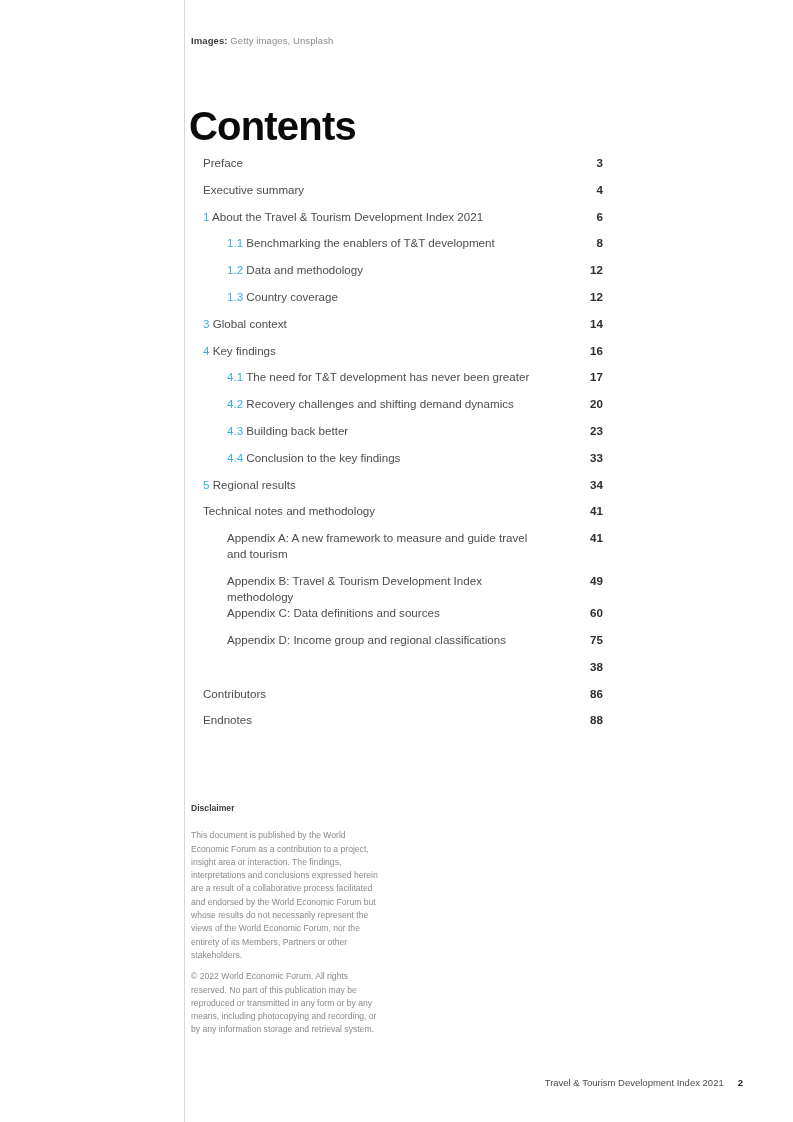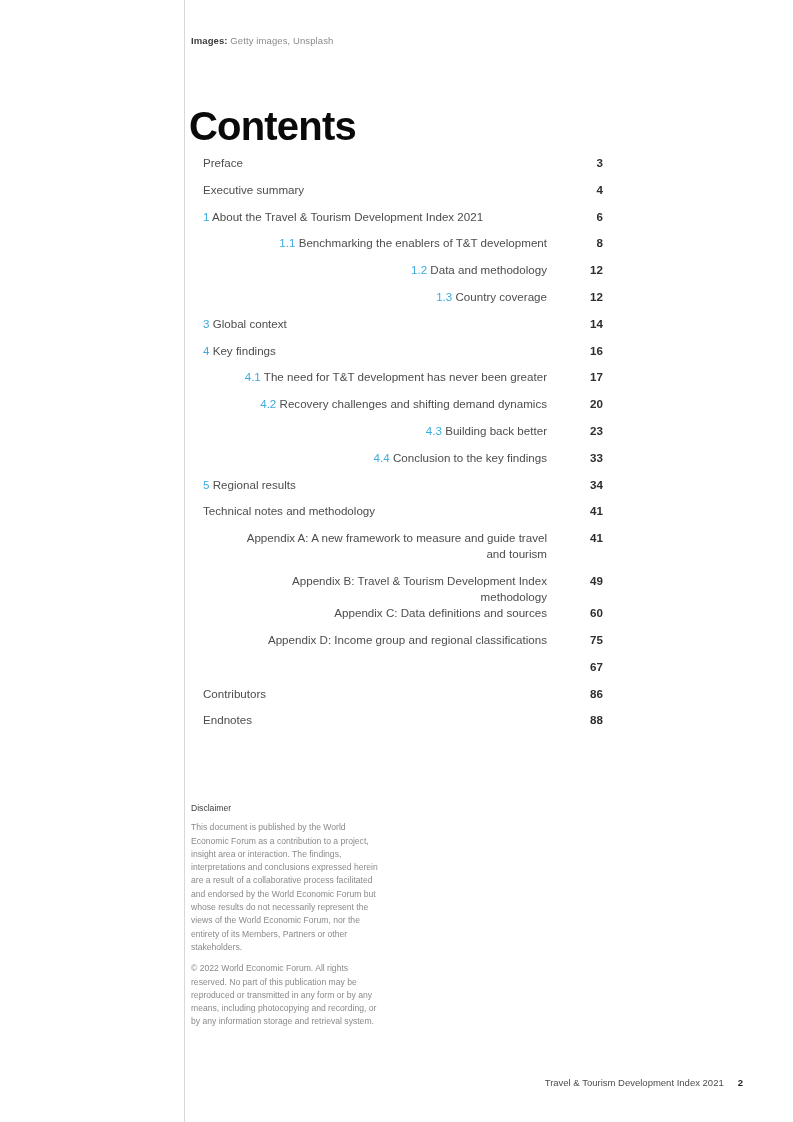--- a/index.html
+++ b/index.html
@@ -74,21 +74,20 @@
   .toc-row .entry {
     display: block;
     padding-right: 56px;
   }
   .toc-row .num {
     color: #3bacde;
     font-weight: 400;
   }
   .toc-row.level-2 .entry {
     padding-left: 24px;
-    text-align: right;
   }
   .toc-row.level-2 .num {
     color: #3bacde;
   }
   .toc-row .pageno {
     position: absolute;
     right: 0;
     top: 0;
     width: 30px;
     text-align: right;
@@ -104,24 +103,24 @@
   .disclaimer {
     position: absolute;
     left: 191px;
     top: 802px;
     width: 190px;
     font-size: 8.6px;
     line-height: 13.3px;
     color: #8a8a8a;
   }
   .disclaimer .dtitle {
-    font-weight: 400;
+    font-weight: 700;
     color: #3d3d3d;
     display: block;
-    margin-bottom: 6px;
+    margin-bottom: 14px;
   }
   .disclaimer p {
     margin: 0;
   }
   .disclaimer p + p {
     margin-top: 8px;
   }
 
   .footer {
     position: absolute;
@@ -219,21 +218,21 @@
       </div>
       <div class="toc-row level-2">
         <span class="entry"><span>Appendix C: Data definitions and sources</span></span>
         <span class="pageno">60</span>
       </div>
       <div class="toc-row level-2">
         <span class="entry"><span>Appendix D: Income group and regional classifications</span></span>
         <span class="pageno">75</span>
       </div>
       <div class="toc-row level-2">
-        <span class="pageno">67</span>
+        <span class="pageno">38</span>
       </div>
       <div class="toc-row level-1">
         <span class="entry"><span>Contributors</span></span>
         <span class="pageno">86</span>
       </div>
       <div class="toc-row level-1">
         <span class="entry"><span>Endnotes</span></span>
         <span class="pageno">88</span>
       </div>
     </div>

